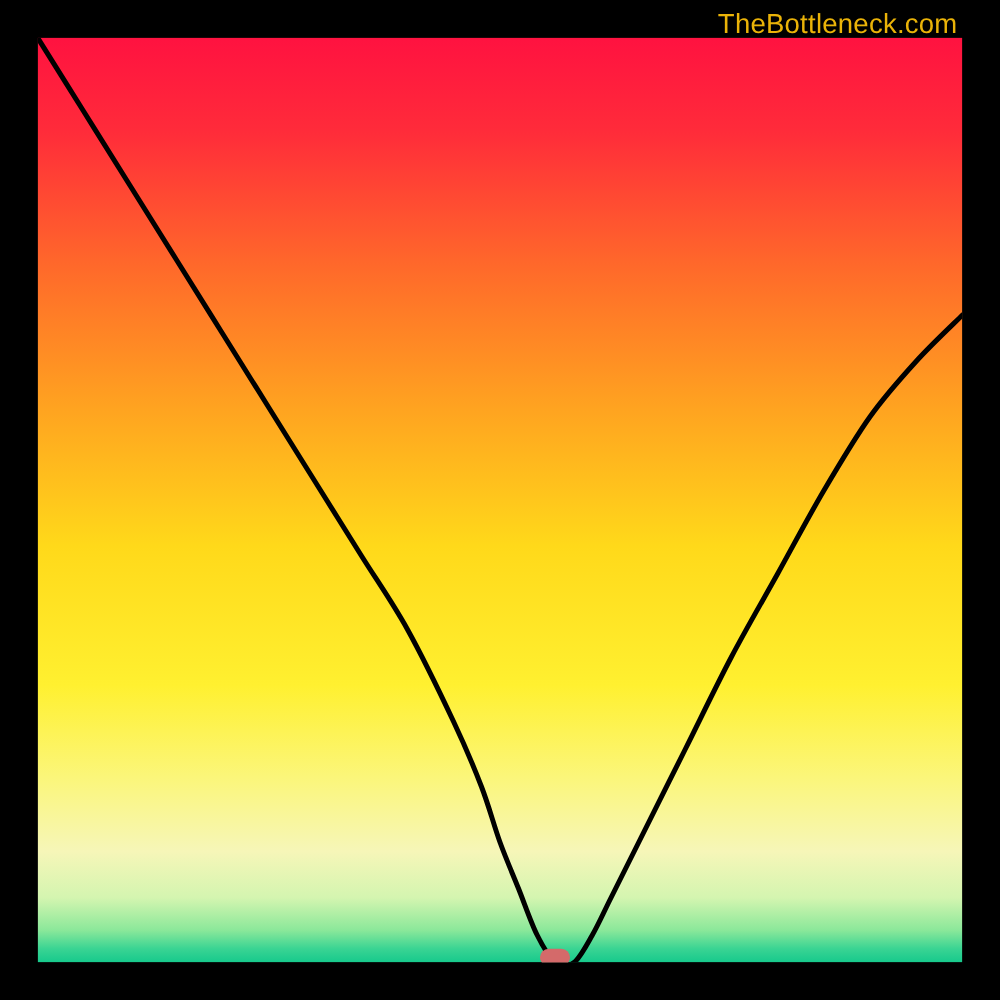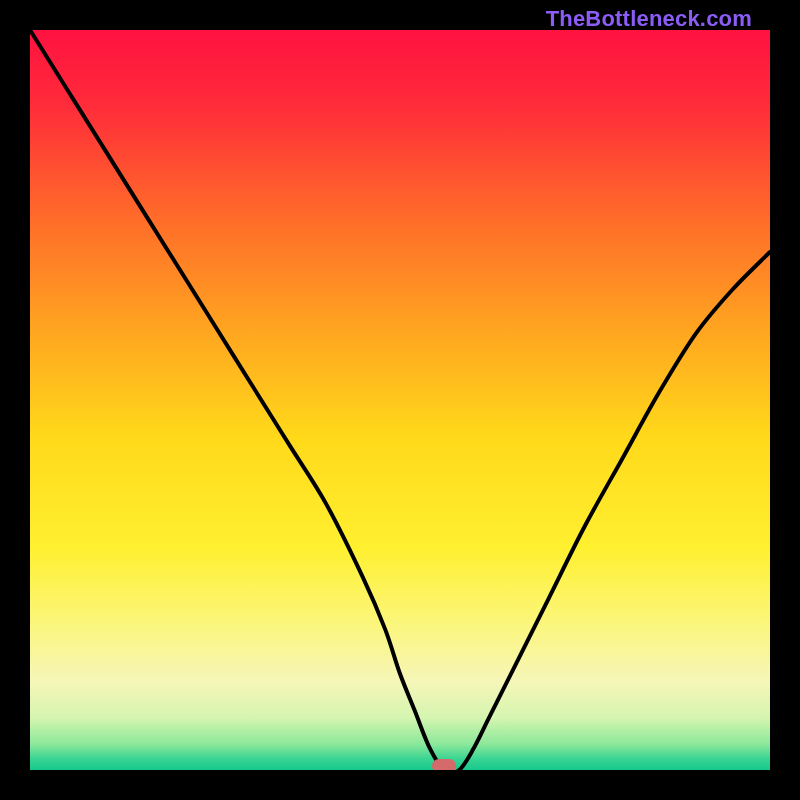--- a/index.html
+++ b/index.html
@@ -35,24 +35,24 @@
   .curve-svg {
     position: absolute;
     left: 0;
     top: 0;
     width: 100%;
     height: 100%;
   }
   .watermark {
     position: absolute;
     top: 6px;
-    right: 48px;
-    color: #8b5cf6;
+    right: 34px;
+    color: #eab308;
     font-size: 22px;
-    font-weight: 700;
+    font-weight: 400;
     letter-spacing: 0.2px;
   }
   .marker {
     position: absolute;
     width: 24px;
     height: 14px;
     border-radius: 7px;
     transform: translate(-50%, -50%);
   }
 </style>

